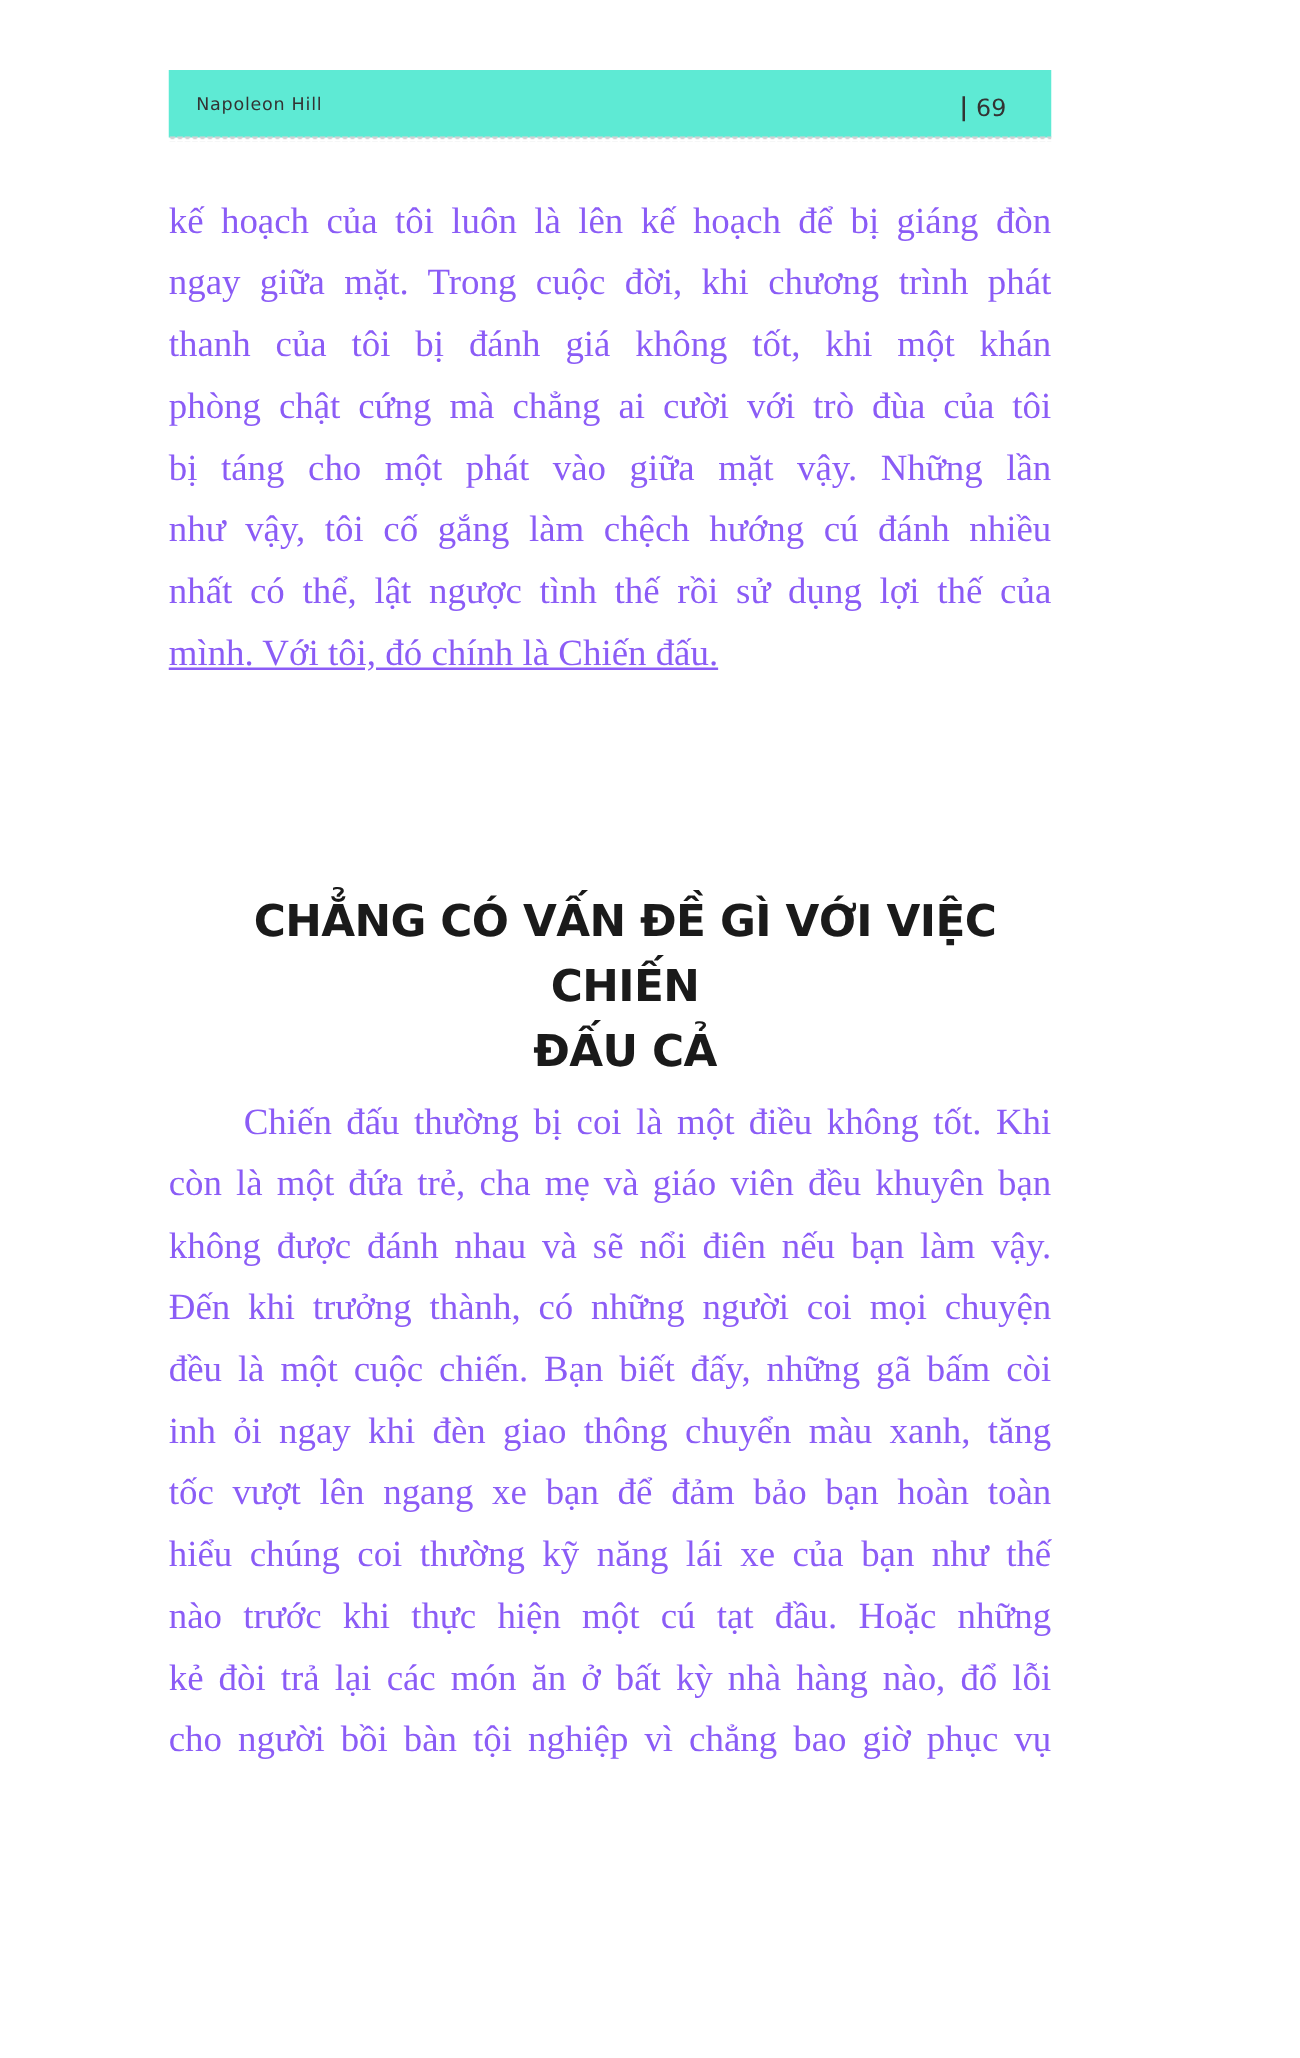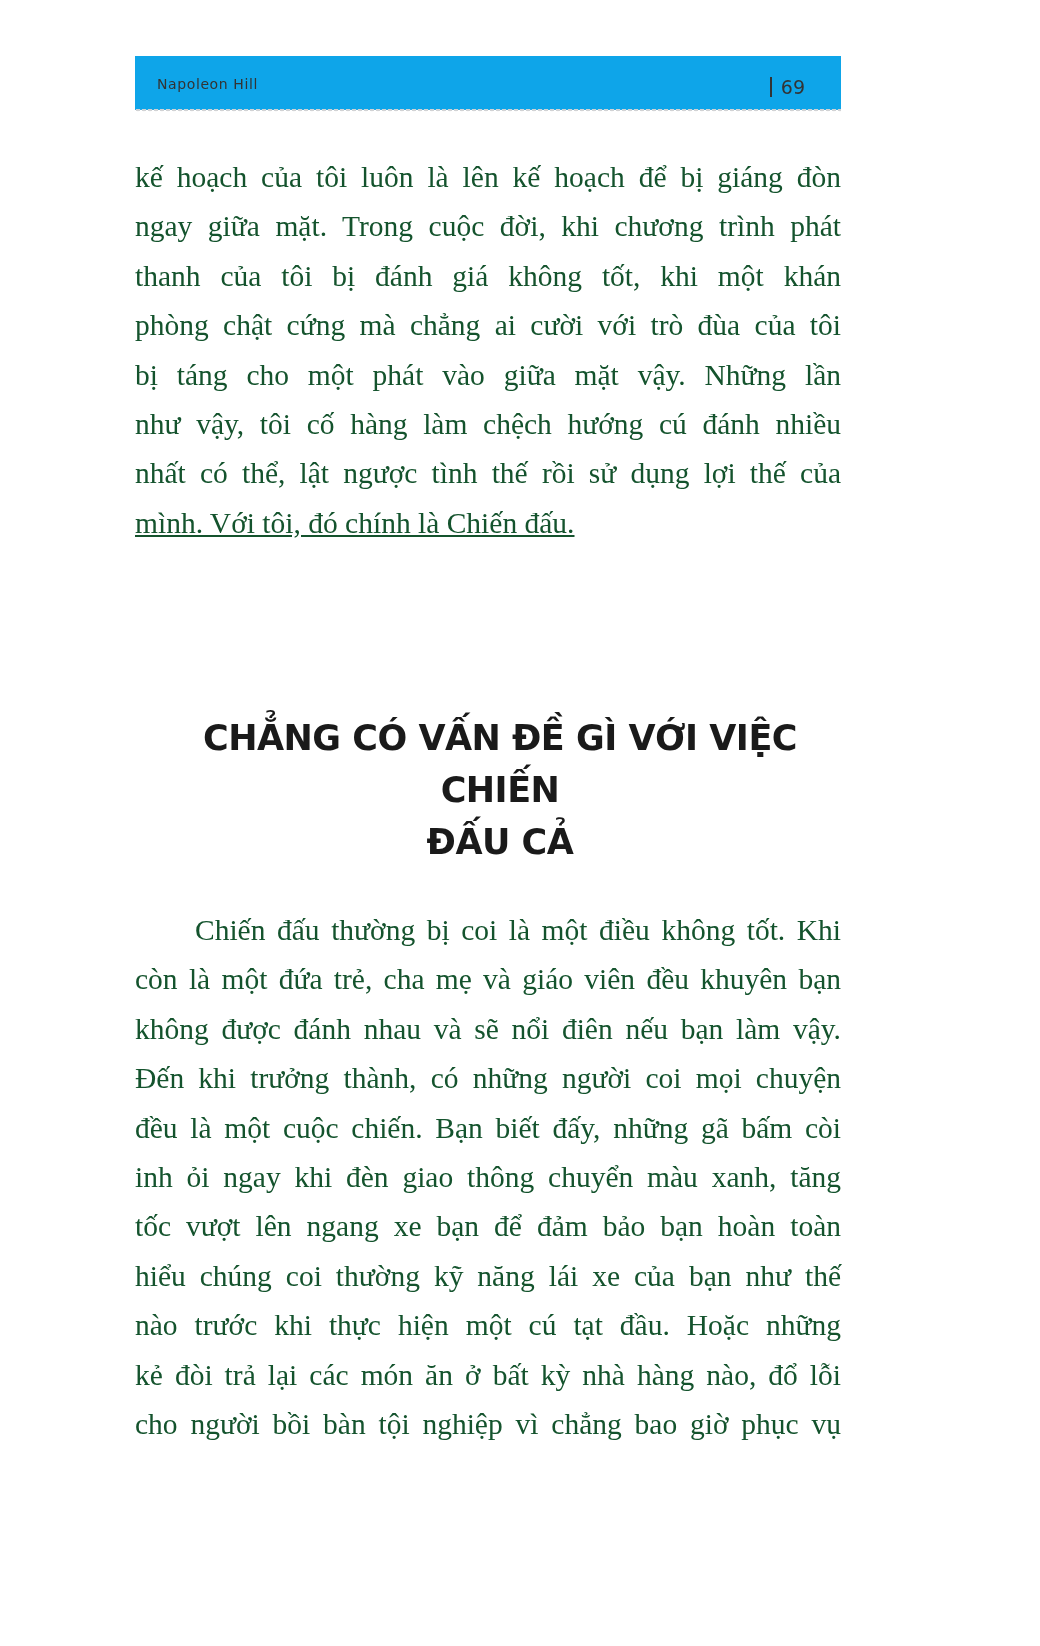--- a/index.html
+++ b/index.html
@@ -13,21 +13,21 @@
       position: relative;
       overflow: hidden;
       color: #231f20;
     }
     .header-bar {
       position: absolute;
       left: 135px;
       top: 56px;
       width: 706px;
       height: 54px;
-      background: #0ea5e9;
+      background: #5eead4;
       box-sizing: border-box;
     }
     .header-bar::after {
       content: "";
       position: absolute;
       left: 0;
       right: 0;
       bottom: -3px;
       height: 4px;
       background: radial-gradient(circle at 3px 0, #d1d2d4 2.2px, transparent 2.6px) repeat-x;
@@ -59,37 +59,36 @@
       background: #333333;
       margin-right: 9px;
     }
     .body-text {
       position: absolute;
       left: 135px;
       width: 706px;
       font-family: "Liberation Serif", "DejaVu Serif", serif;
       font-size: 29.5px;
       line-height: 49.4px;
-      color: #14532d;
+      color: #8b5cf6;
       text-align: justify;
       margin: 0;
     }
     .body-text .line {
       display: block;
       text-align: justify;
       text-align-last: justify;
       white-space: nowrap;
     }
     .body-text .line.last {
       text-align-last: left;
       text-decoration: underline;
     }
     .body-text .line.indent {
       padding-left: 60px;
-      margin-top: 32px;
     }
     .para-1 { top: 153px; }
     .para-2 { top: 874px; }
     .section-heading {
       position: absolute;
       left: 135px;
       top: 700px;
       width: 706px;
       text-align: center;
       font-family: "DejaVu Sans", sans-serif;
@@ -114,21 +113,21 @@
     <span>69</span>
   </span>
 </div>
 
 <div class="body-text para-1">
   <span class="line">kế hoạch của tôi luôn là lên kế hoạch để bị giáng đòn</span>
   <span class="line">ngay giữa mặt. Trong cuộc đời, khi chương trình phát</span>
   <span class="line">thanh của tôi bị đánh giá không tốt, khi một khán</span>
   <span class="line">phòng chật cứng mà chẳng ai cười với trò đùa của tôi</span>
   <span class="line">bị táng cho một phát vào giữa mặt vậy. Những lần</span>
-  <span class="line">như vậy, tôi cố hàng làm chệch hướng cú đánh nhiều</span>
+  <span class="line">như vậy, tôi cố gắng làm chệch hướng cú đánh nhiều</span>
   <span class="line">nhất có thể, lật ngược tình thế rồi sử dụng lợi thế của</span>
   <span class="line last">mình. Với tôi, đó chính là Chiến đấu.</span>
 </div>
 
 <h2 class="section-heading">
   <span class="hline">CHẲNG CÓ VẤN ĐỀ GÌ VỚI VIỆC CHIẾN</span>
   <span class="hline">ĐẤU CẢ</span>
 </h2>
 
 <div class="body-text para-2">

